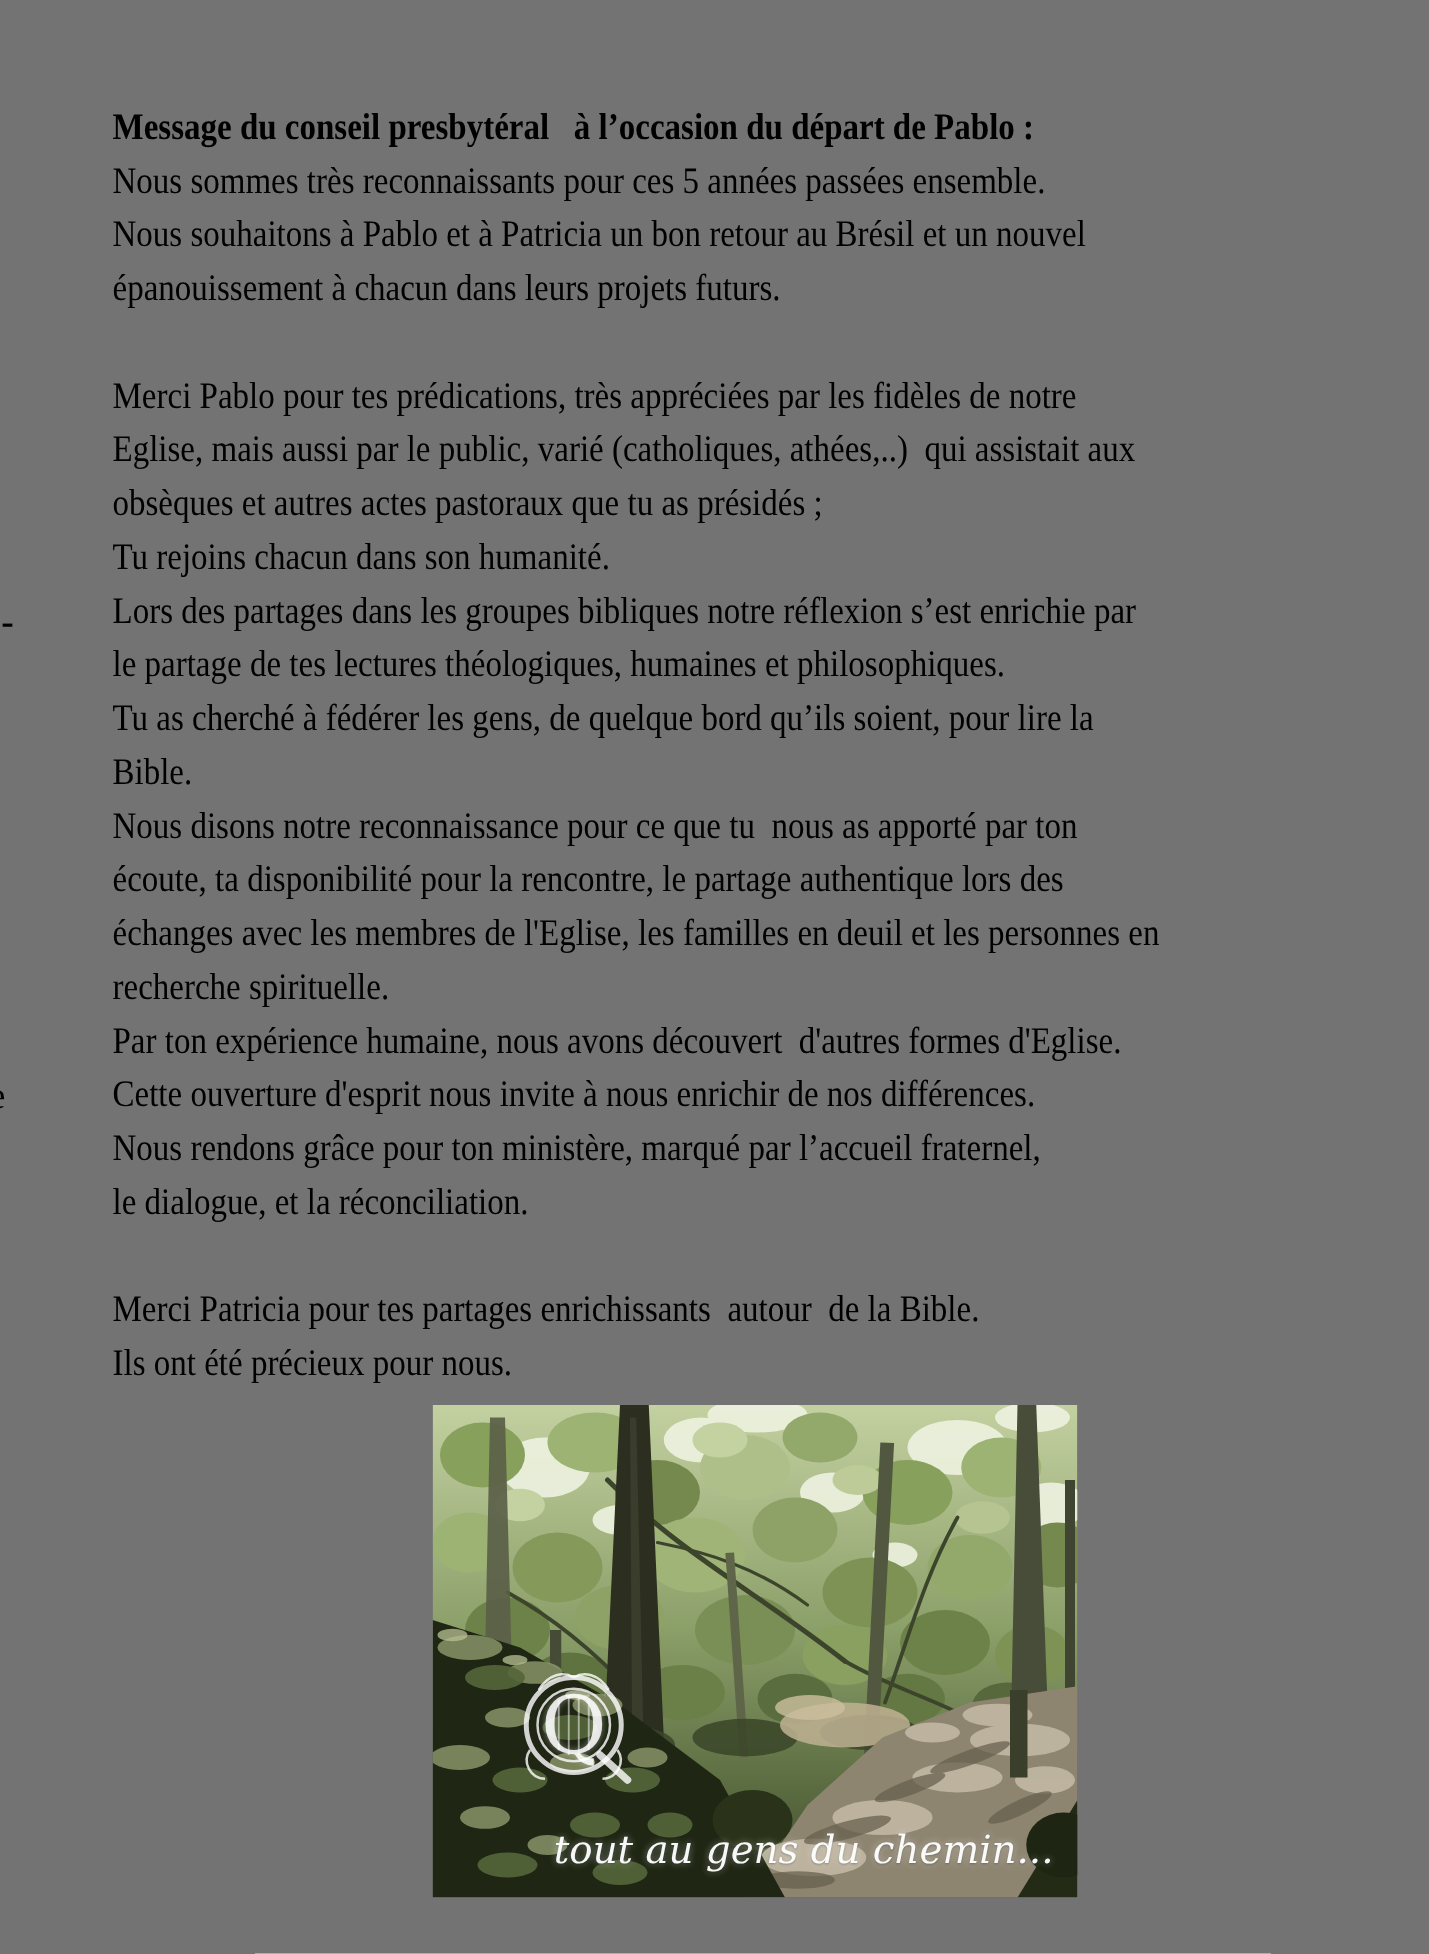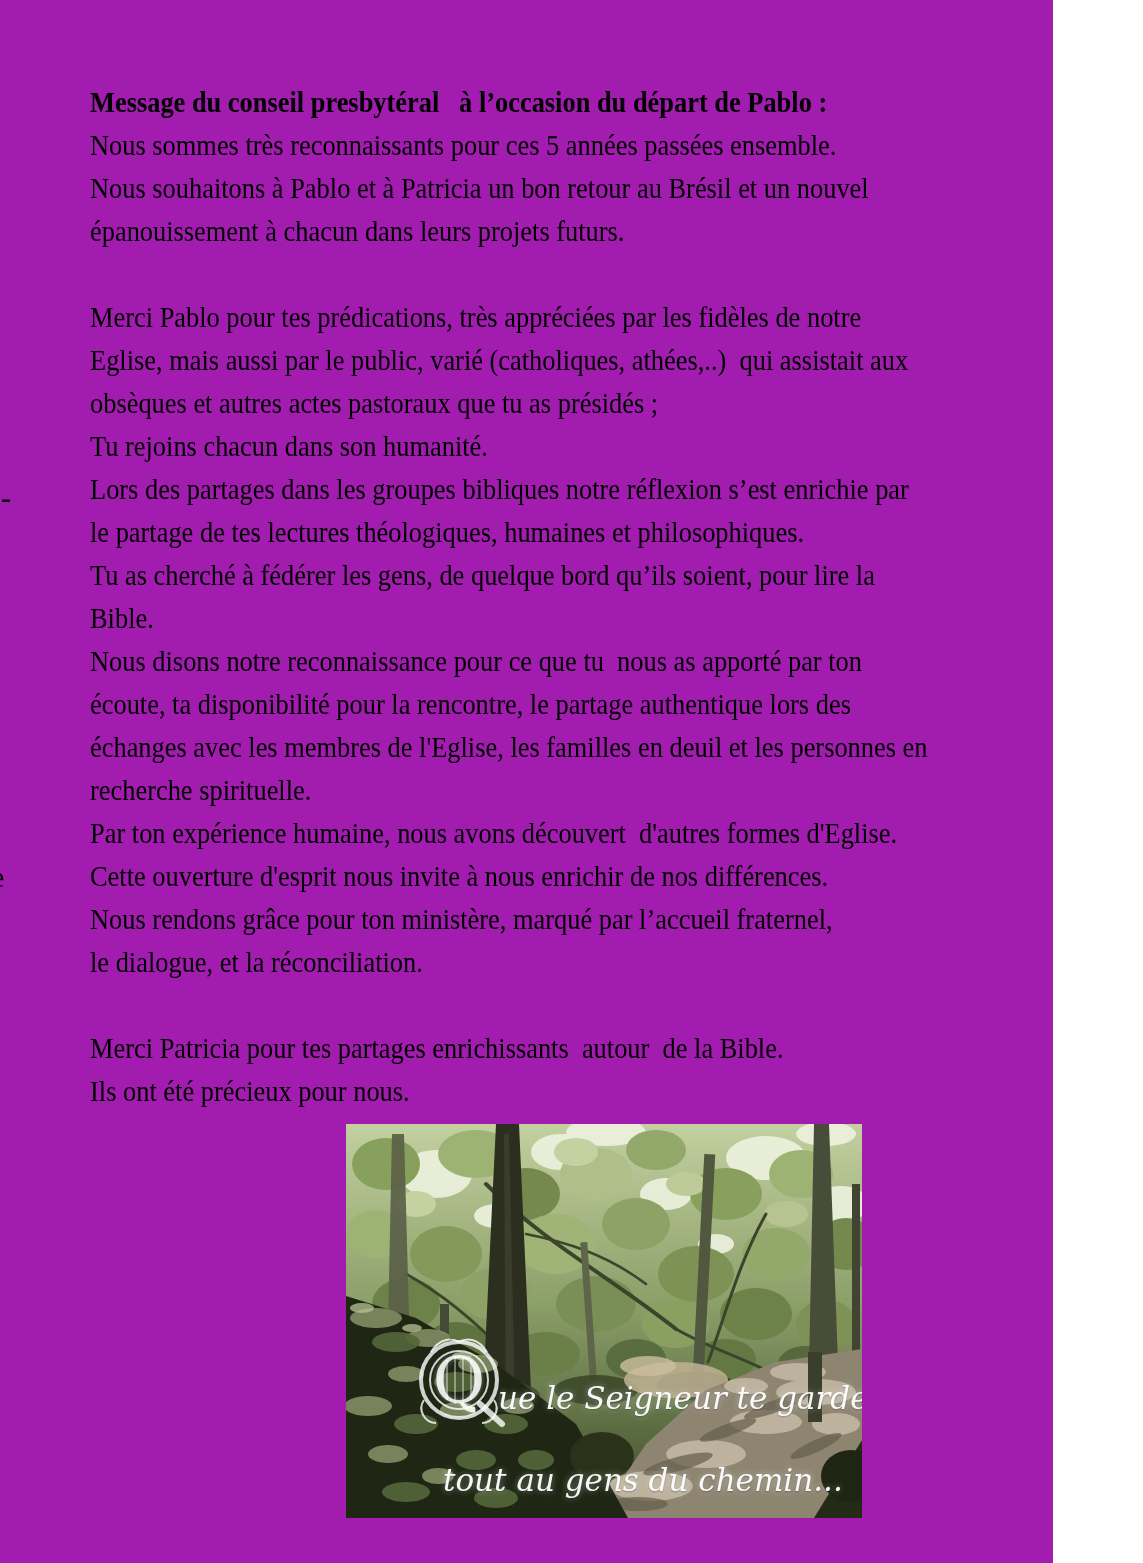--- a/index.html
+++ b/index.html
@@ -1,21 +1,21 @@
 <!DOCTYPE html>
 <html><head>
 <meta charset="utf-8">
 <title>Document</title>
 <style>
   html, body { margin: 0; padding: 0; background: #ffffff; }
   .page {
     position: relative;
-    width: 1053px;
+    width: 1143px;
     height: 1563px;
-    background: #a21caf;
+    background: #737373;
     overflow: hidden;
     font-family: "Liberation Serif", serif;
     color: #000000;
   }
   .text-block {
     position: absolute;
     left: 90px;
     top: 80px;
     width: 1190px;
     font-size: 30px;
@@ -252,17 +252,16 @@
           <path d="M21,22 C29,9 41,7 49,12" stroke-width="2"></path>
           <path d="M77,22 C69,9 57,7 49,12" stroke-width="2"></path>
           <path d="M14,70 C7,80 15,93 26,93" stroke-width="2"></path>
           <path d="M84,70 C91,80 83,93 72,93" stroke-width="2"></path>
           <path d="M37,30 L37,70 M45,26 L45,74 M53,26 L53,74 M61,30 L61,70" stroke-width="1.5" opacity="0.65"></path>
           <path d="M70,74 L92,94" stroke-width="6" stroke-linecap="round"></path>
         </g>
       </svg>
       <span class="q-letter">Q</span>
     </div>
-    <span class="caption line1">ue le Seigneur te garde</span>
     <span class="caption line2">tout au gens du chemin...</span>
   </div>
 
 </div>
 
 </body></html>

